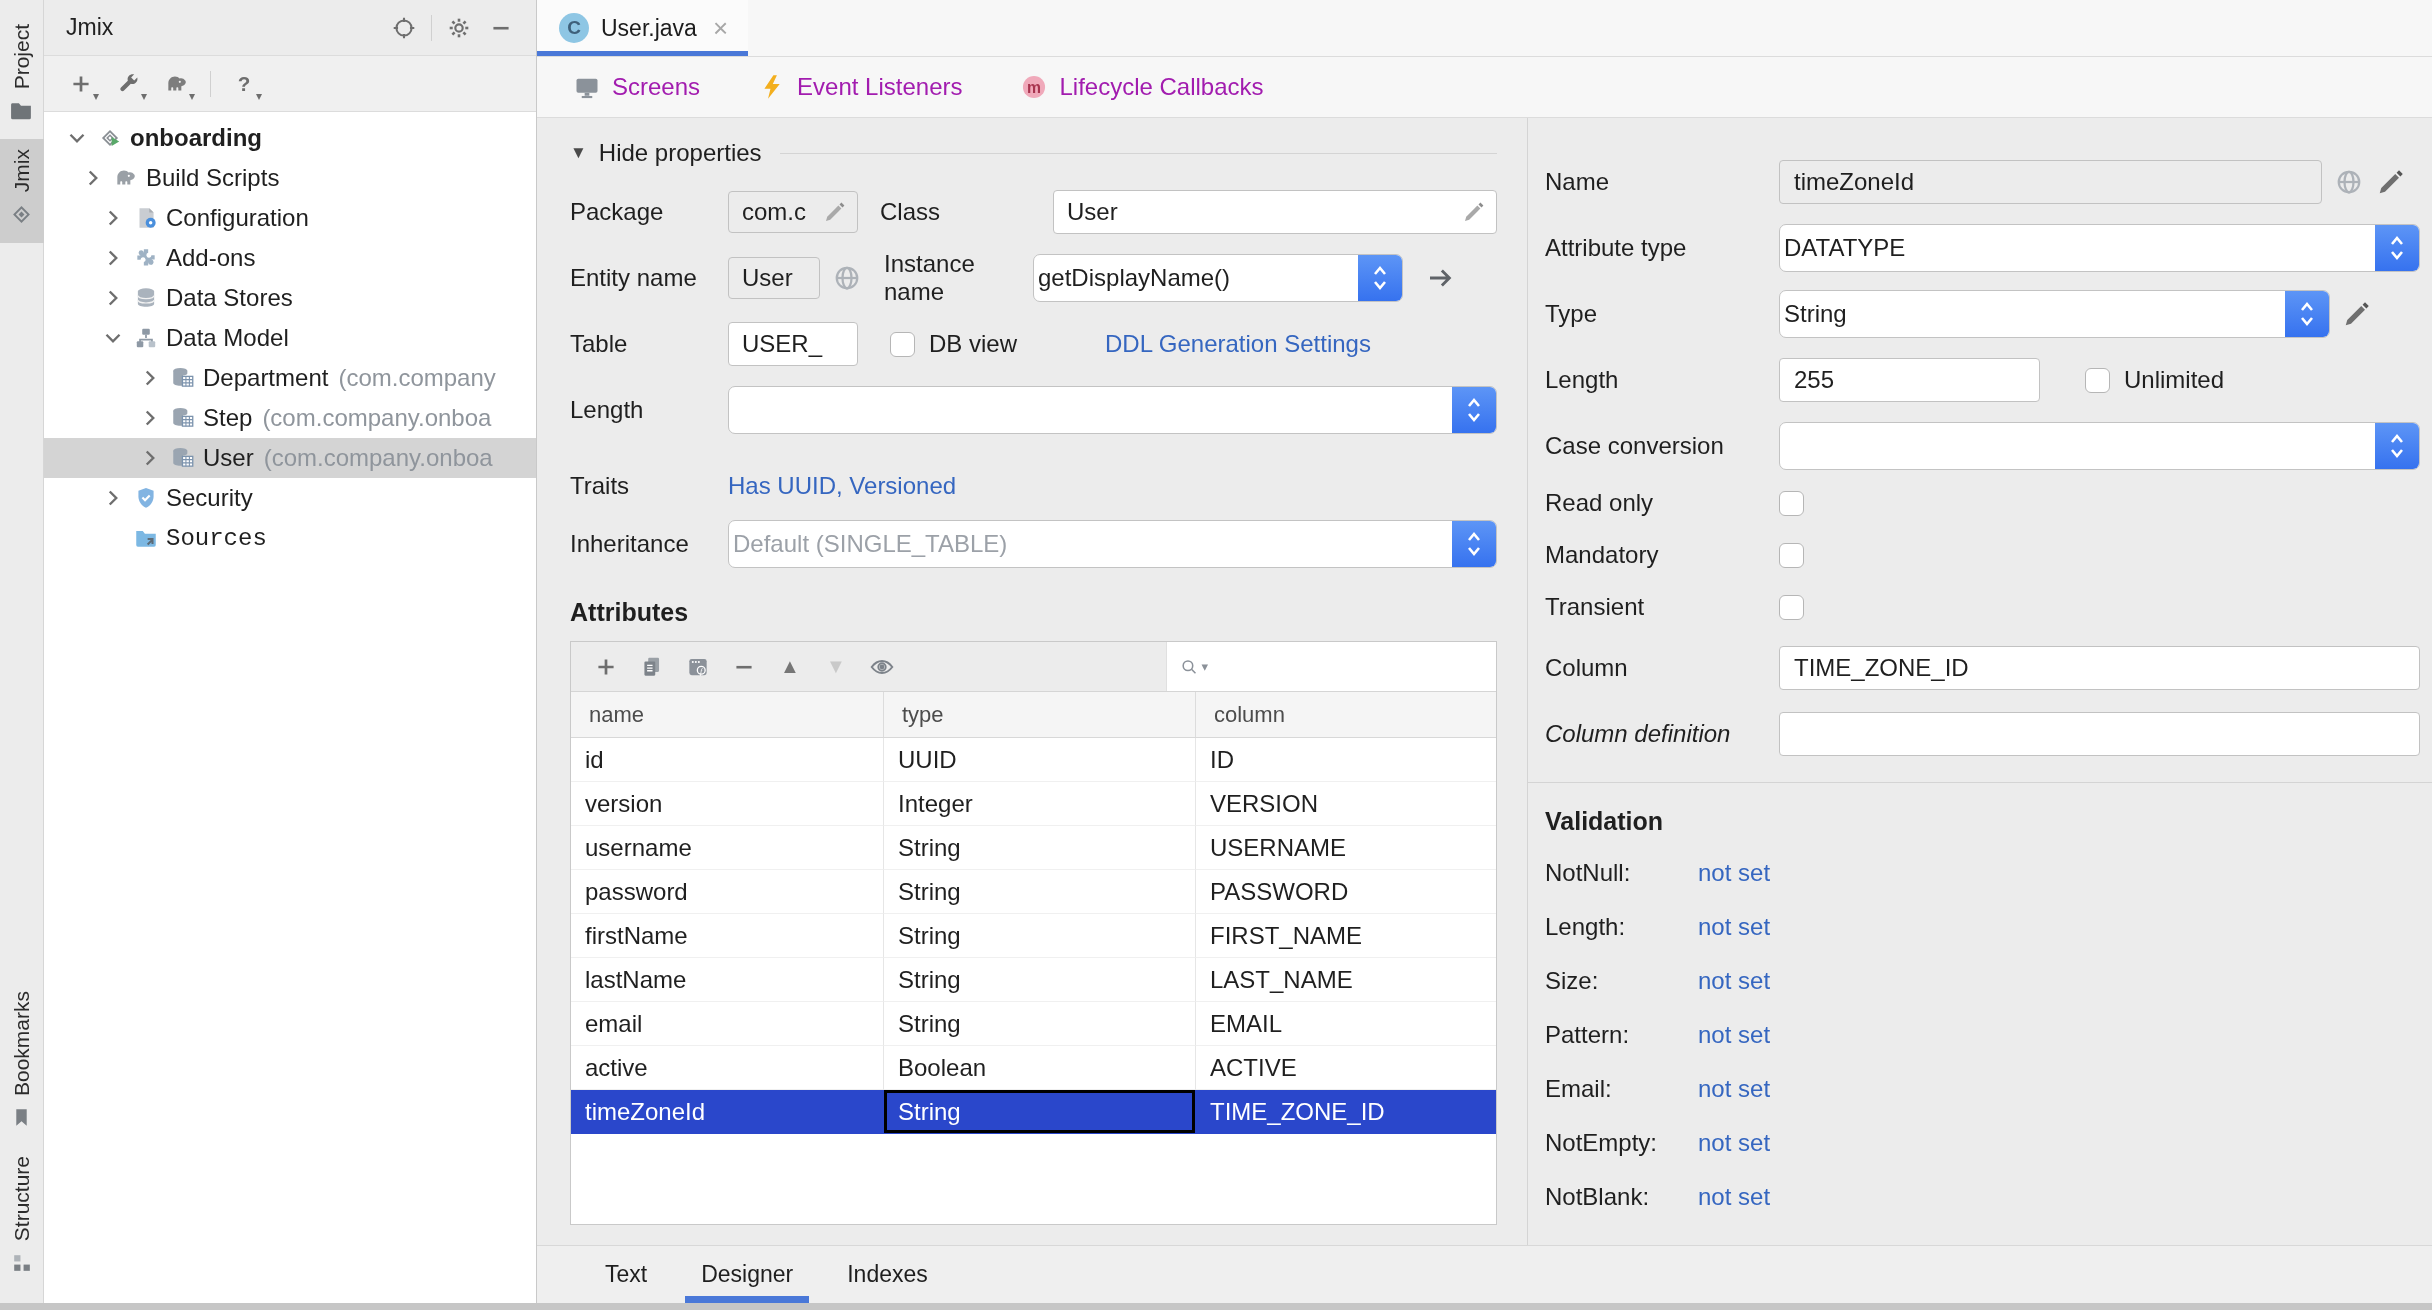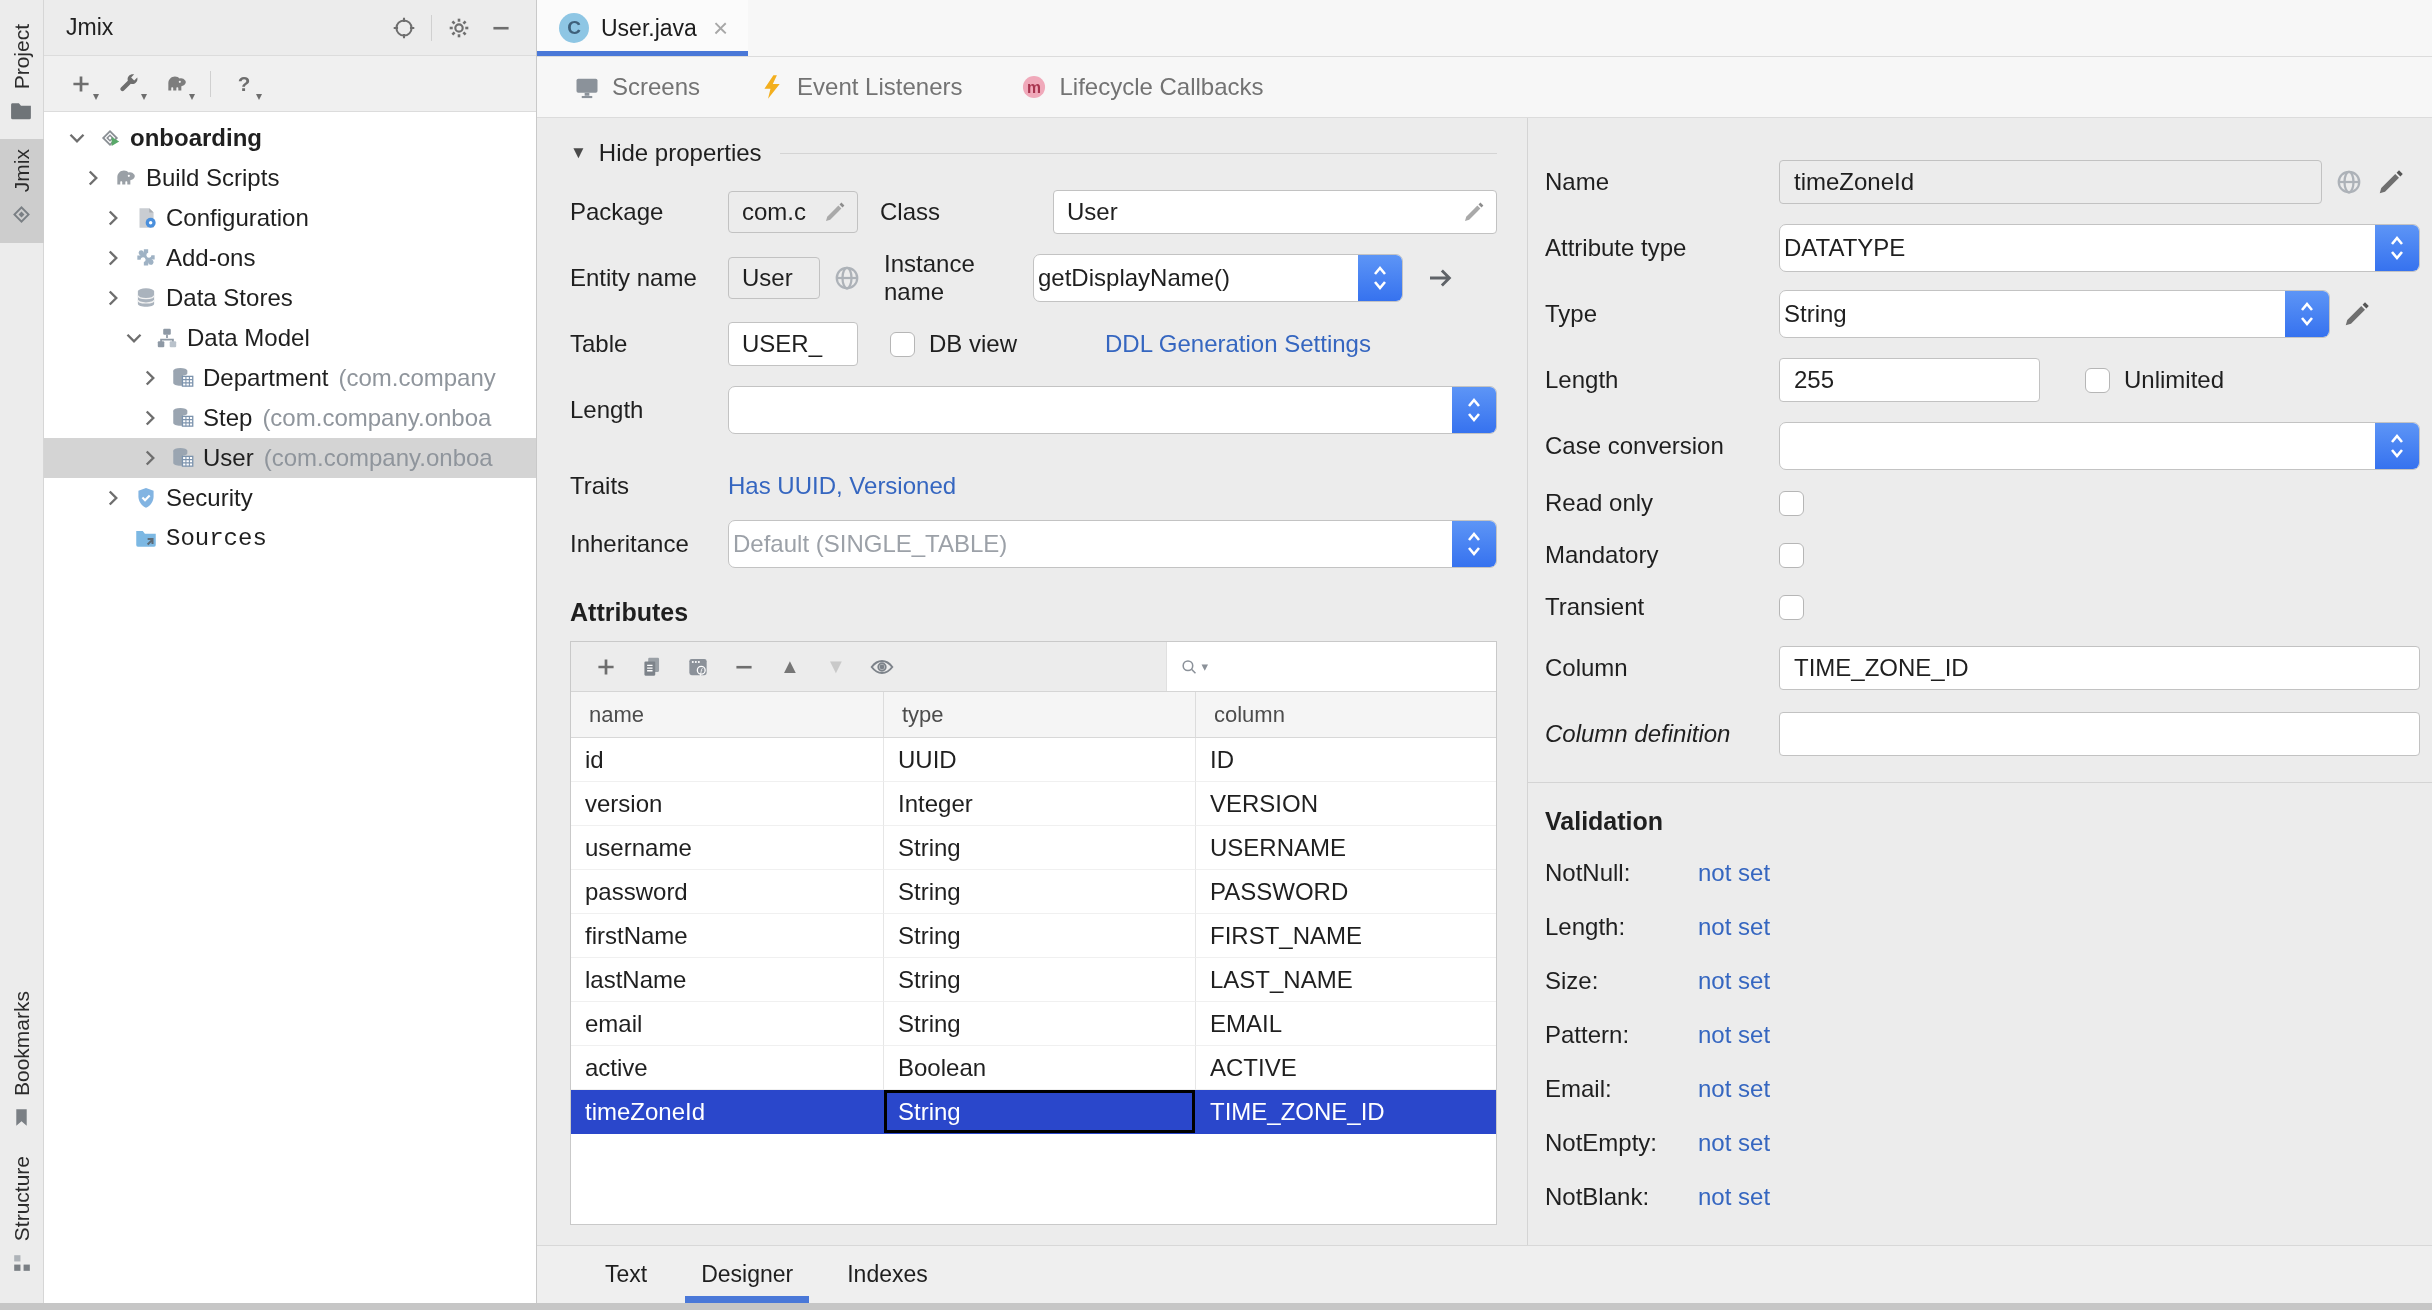--- a/index.html
+++ b/index.html
@@ -51,21 +51,21 @@
   .tab { display:flex; align-items:center; padding:0 20px 0 22px; background:#fbfbfb;
     position:relative; cursor:pointer; }
   .tab::after { content:""; position:absolute; left:0; right:0; bottom:0; height:5px; background:#4a78d8; }
   .tab .cls-badge { width:30px; height:30px; border-radius:50%; background:#8ec6e4; color:#3e607a;
     font-size:19px; font-weight:bold; display:flex; align-items:center; justify-content:center; margin-right:12px; }
   .tab-title { font-size:23px; color:#1c1c1c; }
   .tab-close { margin-left:16px; color:#a7a7a7; font-size:26px; line-height:1; cursor:pointer; }
 
   .editor-toolbar { height:61px; background:#f7f7f7; border-bottom:1px solid #dcdcdc;
     display:flex; align-items:center; padding-left:36px; gap:58px; }
-  .et-item { display:flex; align-items:center; gap:11px; font-size:24px; color:#737373; cursor:pointer; }
+  .et-item { display:flex; align-items:center; gap:11px; font-size:24px; color:#a21caf; cursor:pointer; }
   .et-item svg { width:28px; height:28px; }
 
   .designer { flex:1; display:flex; min-height:0; background:#ececec; }
 
   
   .form-col { width:991px; border-right:1px solid #d4d4d4; padding:20px 30px 0 33px; }
   .hide-props { display:flex; align-items:center; height:30px; margin-bottom:20px; cursor:pointer; }
   .hide-props .tri { font-size:17px; color:#4a4a4a; margin-right:12px; }
   .hide-props .hp-label { font-size:24px; color:#1f1f1f; }
   .hide-props .rule { flex:1; height:1px; background:#d4d4d4; margin-left:18px; }
@@ -306,21 +306,21 @@
             </span>
             <span class="tree-icon">
               <svg viewBox="0 0 24 24">
                 <ellipse cx="12" cy="5.8" rx="7.5" ry="2.8" fill="#aab3bd"></ellipse>
                 <path d="M4.5 5.8v11.4c0 1.6 3.4 2.8 7.5 2.8s7.5-1.2 7.5-2.8V5.8" fill="#aab3bd"></path>
                 <path d="M4.5 9.8c0 1.6 3.4 2.8 7.5 2.8s7.5-1.2 7.5-2.8M4.5 13.8c0 1.6 3.4 2.8 7.5 2.8s7.5-1.2 7.5-2.8" stroke="#f2f2f2" stroke-width="1.1" fill="none"></path>
               </svg>
             </span>
             <span class="tree-label">Data Stores</span>
           </div>
-          <div class="tree-row" style="padding-left: 77px;">
+          <div class="tree-row" style="padding-left: 56px;">
             <span class="tree-chevron">
               <svg viewBox="0 0 24 24" fill="none" stroke="#6e6e6e" stroke-width="2.2">
                 <polyline points="6,9 12,15 18,9"></polyline>
               </svg>
             </span>
             <span class="tree-icon">
               <svg viewBox="0 0 24 24">
                 <rect x="8.5" y="3.5" width="7" height="5.5" rx="1" fill="#8e99a5"></rect>
                 <path d="M12 9v3M6.5 16v-2.5h11V16" stroke="#8e99a5" stroke-width="1.6" fill="none"></path>
                 <rect x="3.5" y="15" width="6" height="5.5" rx="1" fill="#8e99a5"></rect>

